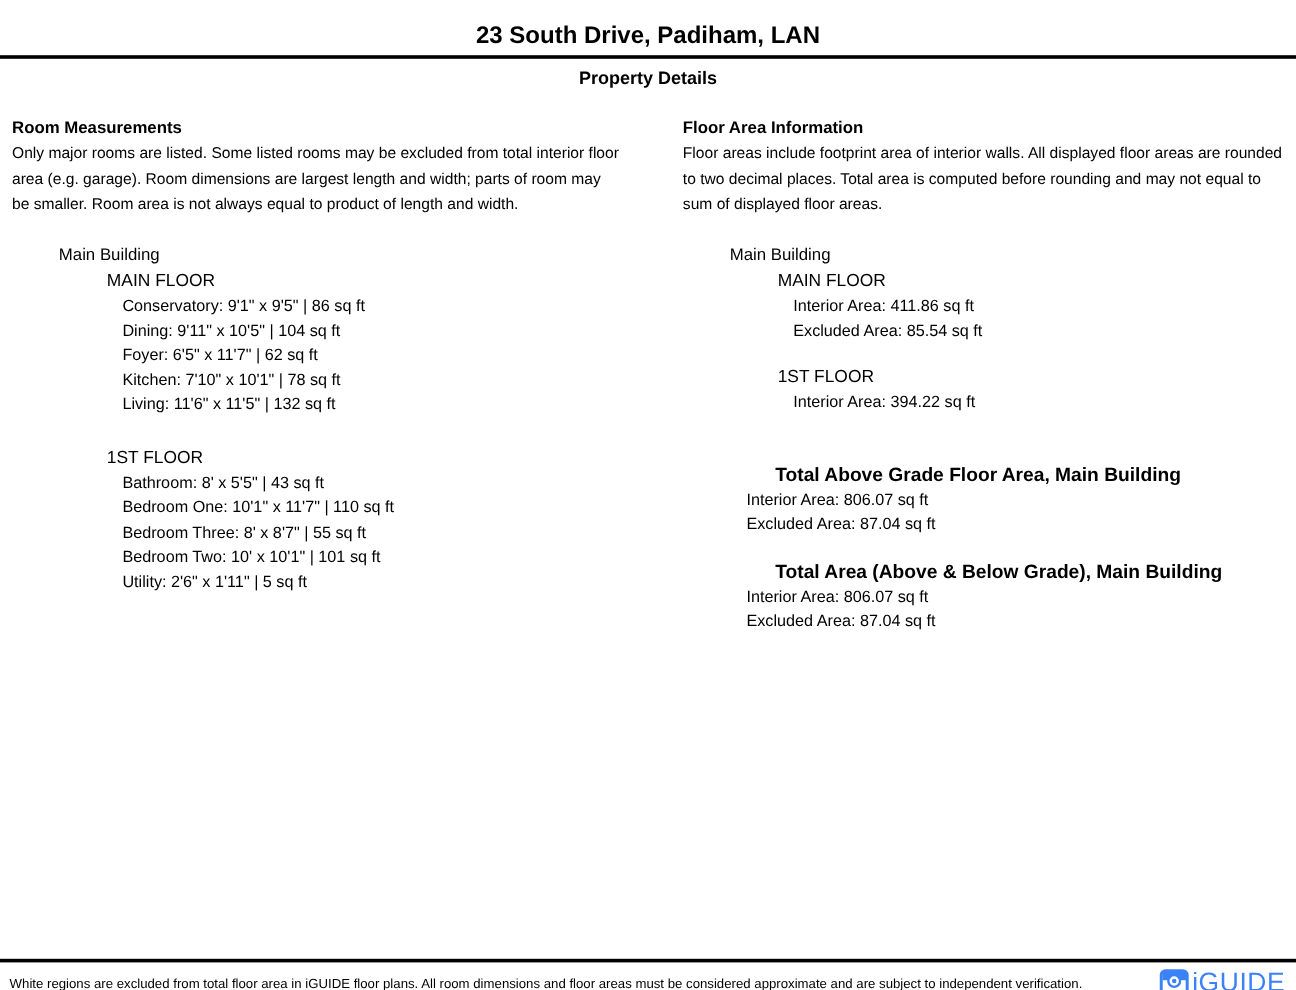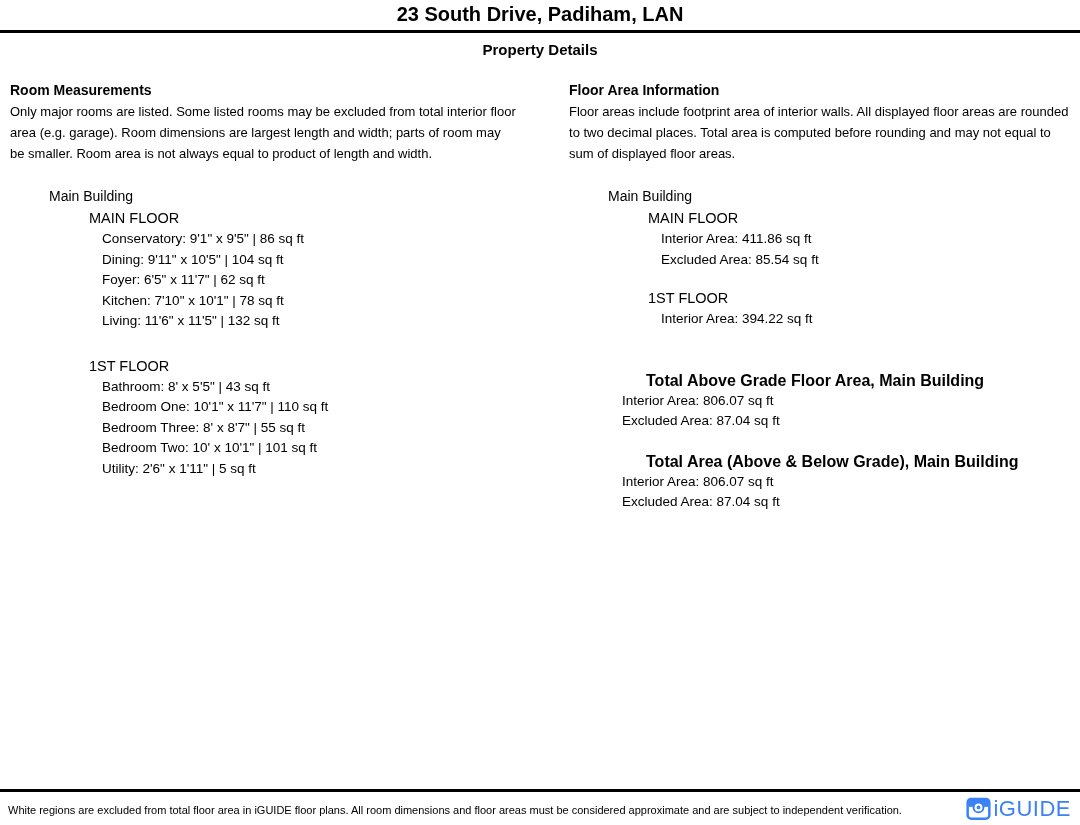--- a/index.html
+++ b/index.html
@@ -12,21 +12,21 @@
     font-family: "Liberation Sans", sans-serif;
     color: #000;
   }
 
   
   .page-header { text-align: center; }
   .page-title {
     font-size: 20px;
     font-weight: bold;
     line-height: 28px;
-    padding-top: 0;
+    padding-top: 16px;
   }
   .header-rule {
     border: none;
     border-top: 3px solid #000;
     margin-top: 2px;
   }
   .page-subtitle {
     font-size: 15px;
     font-weight: bold;
     line-height: 21px;
@@ -80,21 +80,21 @@
   .total-block .area-line { margin-left: 14px; }
   .gap-total-first  { margin-top: 40px; }
   .gap-total-second { margin-top: 19px; }
 
   
   .page-footer {
     position: absolute;
     left: 0;
     bottom: 0;
     width: 1080px;
-    height: 36px;
+    height: 26px;
     border-top: 3px solid #000;
   }
   .footer-disclaimer {
     position: absolute;
     left: 8px;
     top: 11px;
     font-size: 11px;
     line-height: 14px;
     white-space: nowrap;
   }

